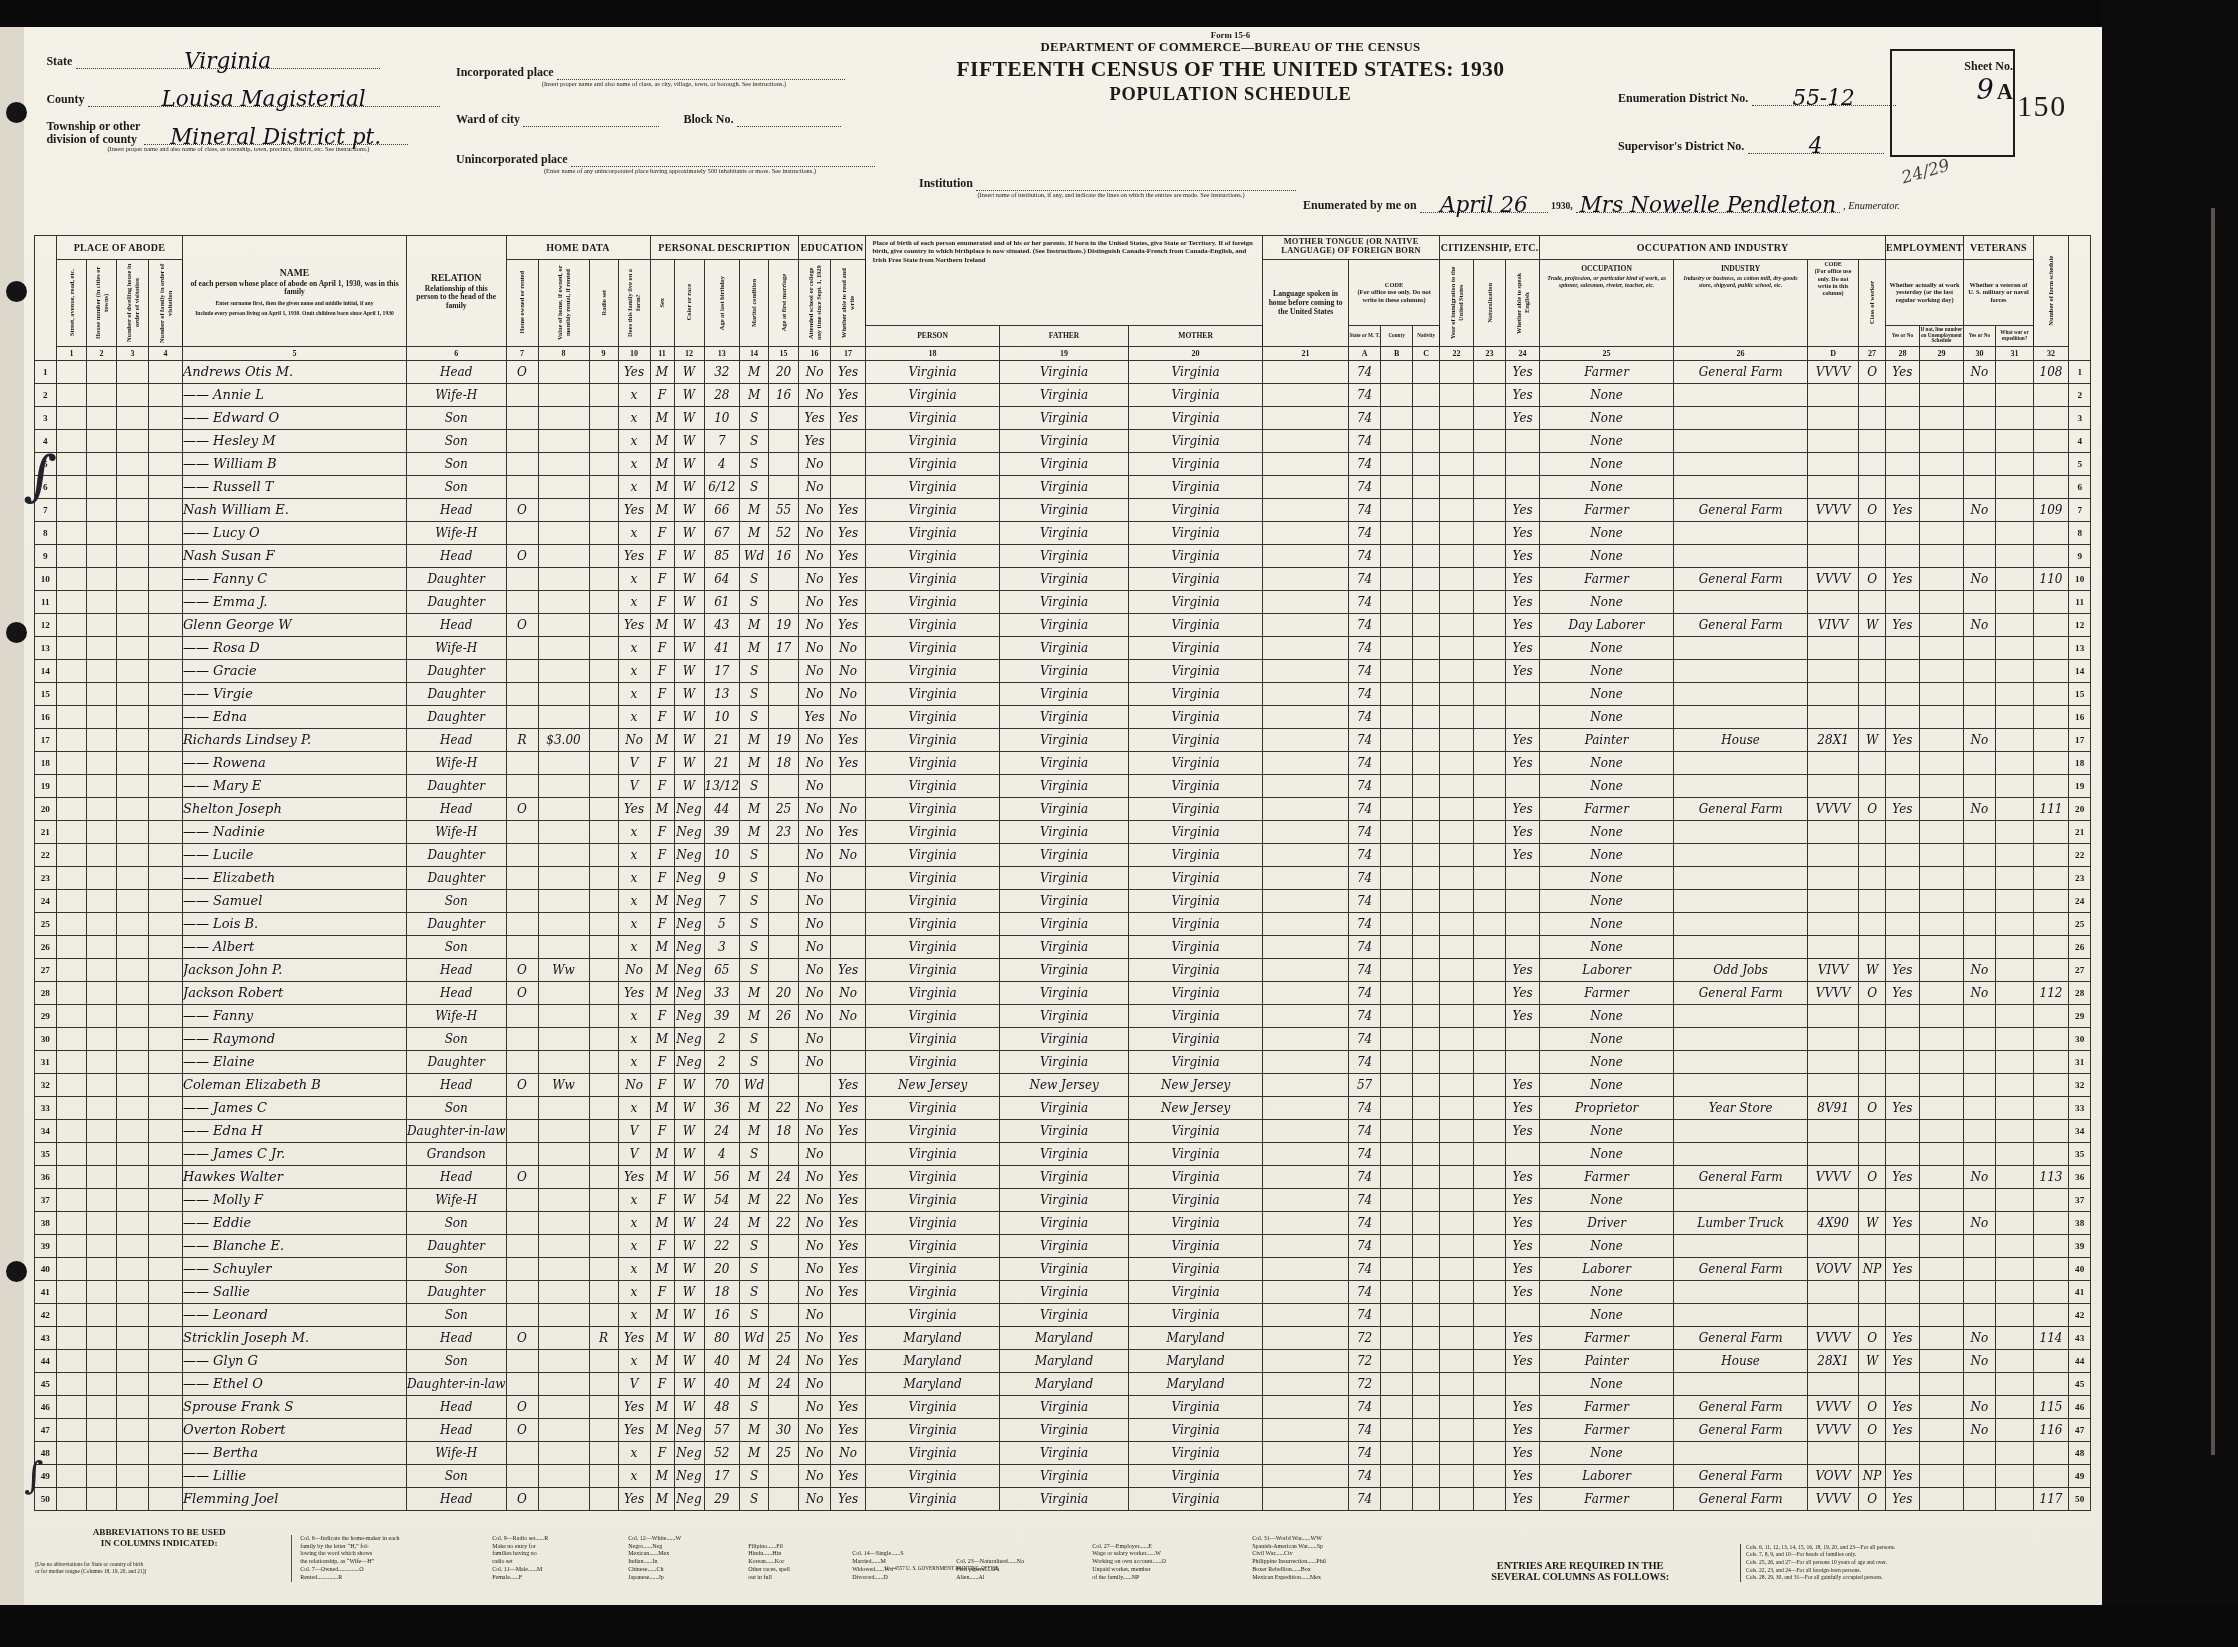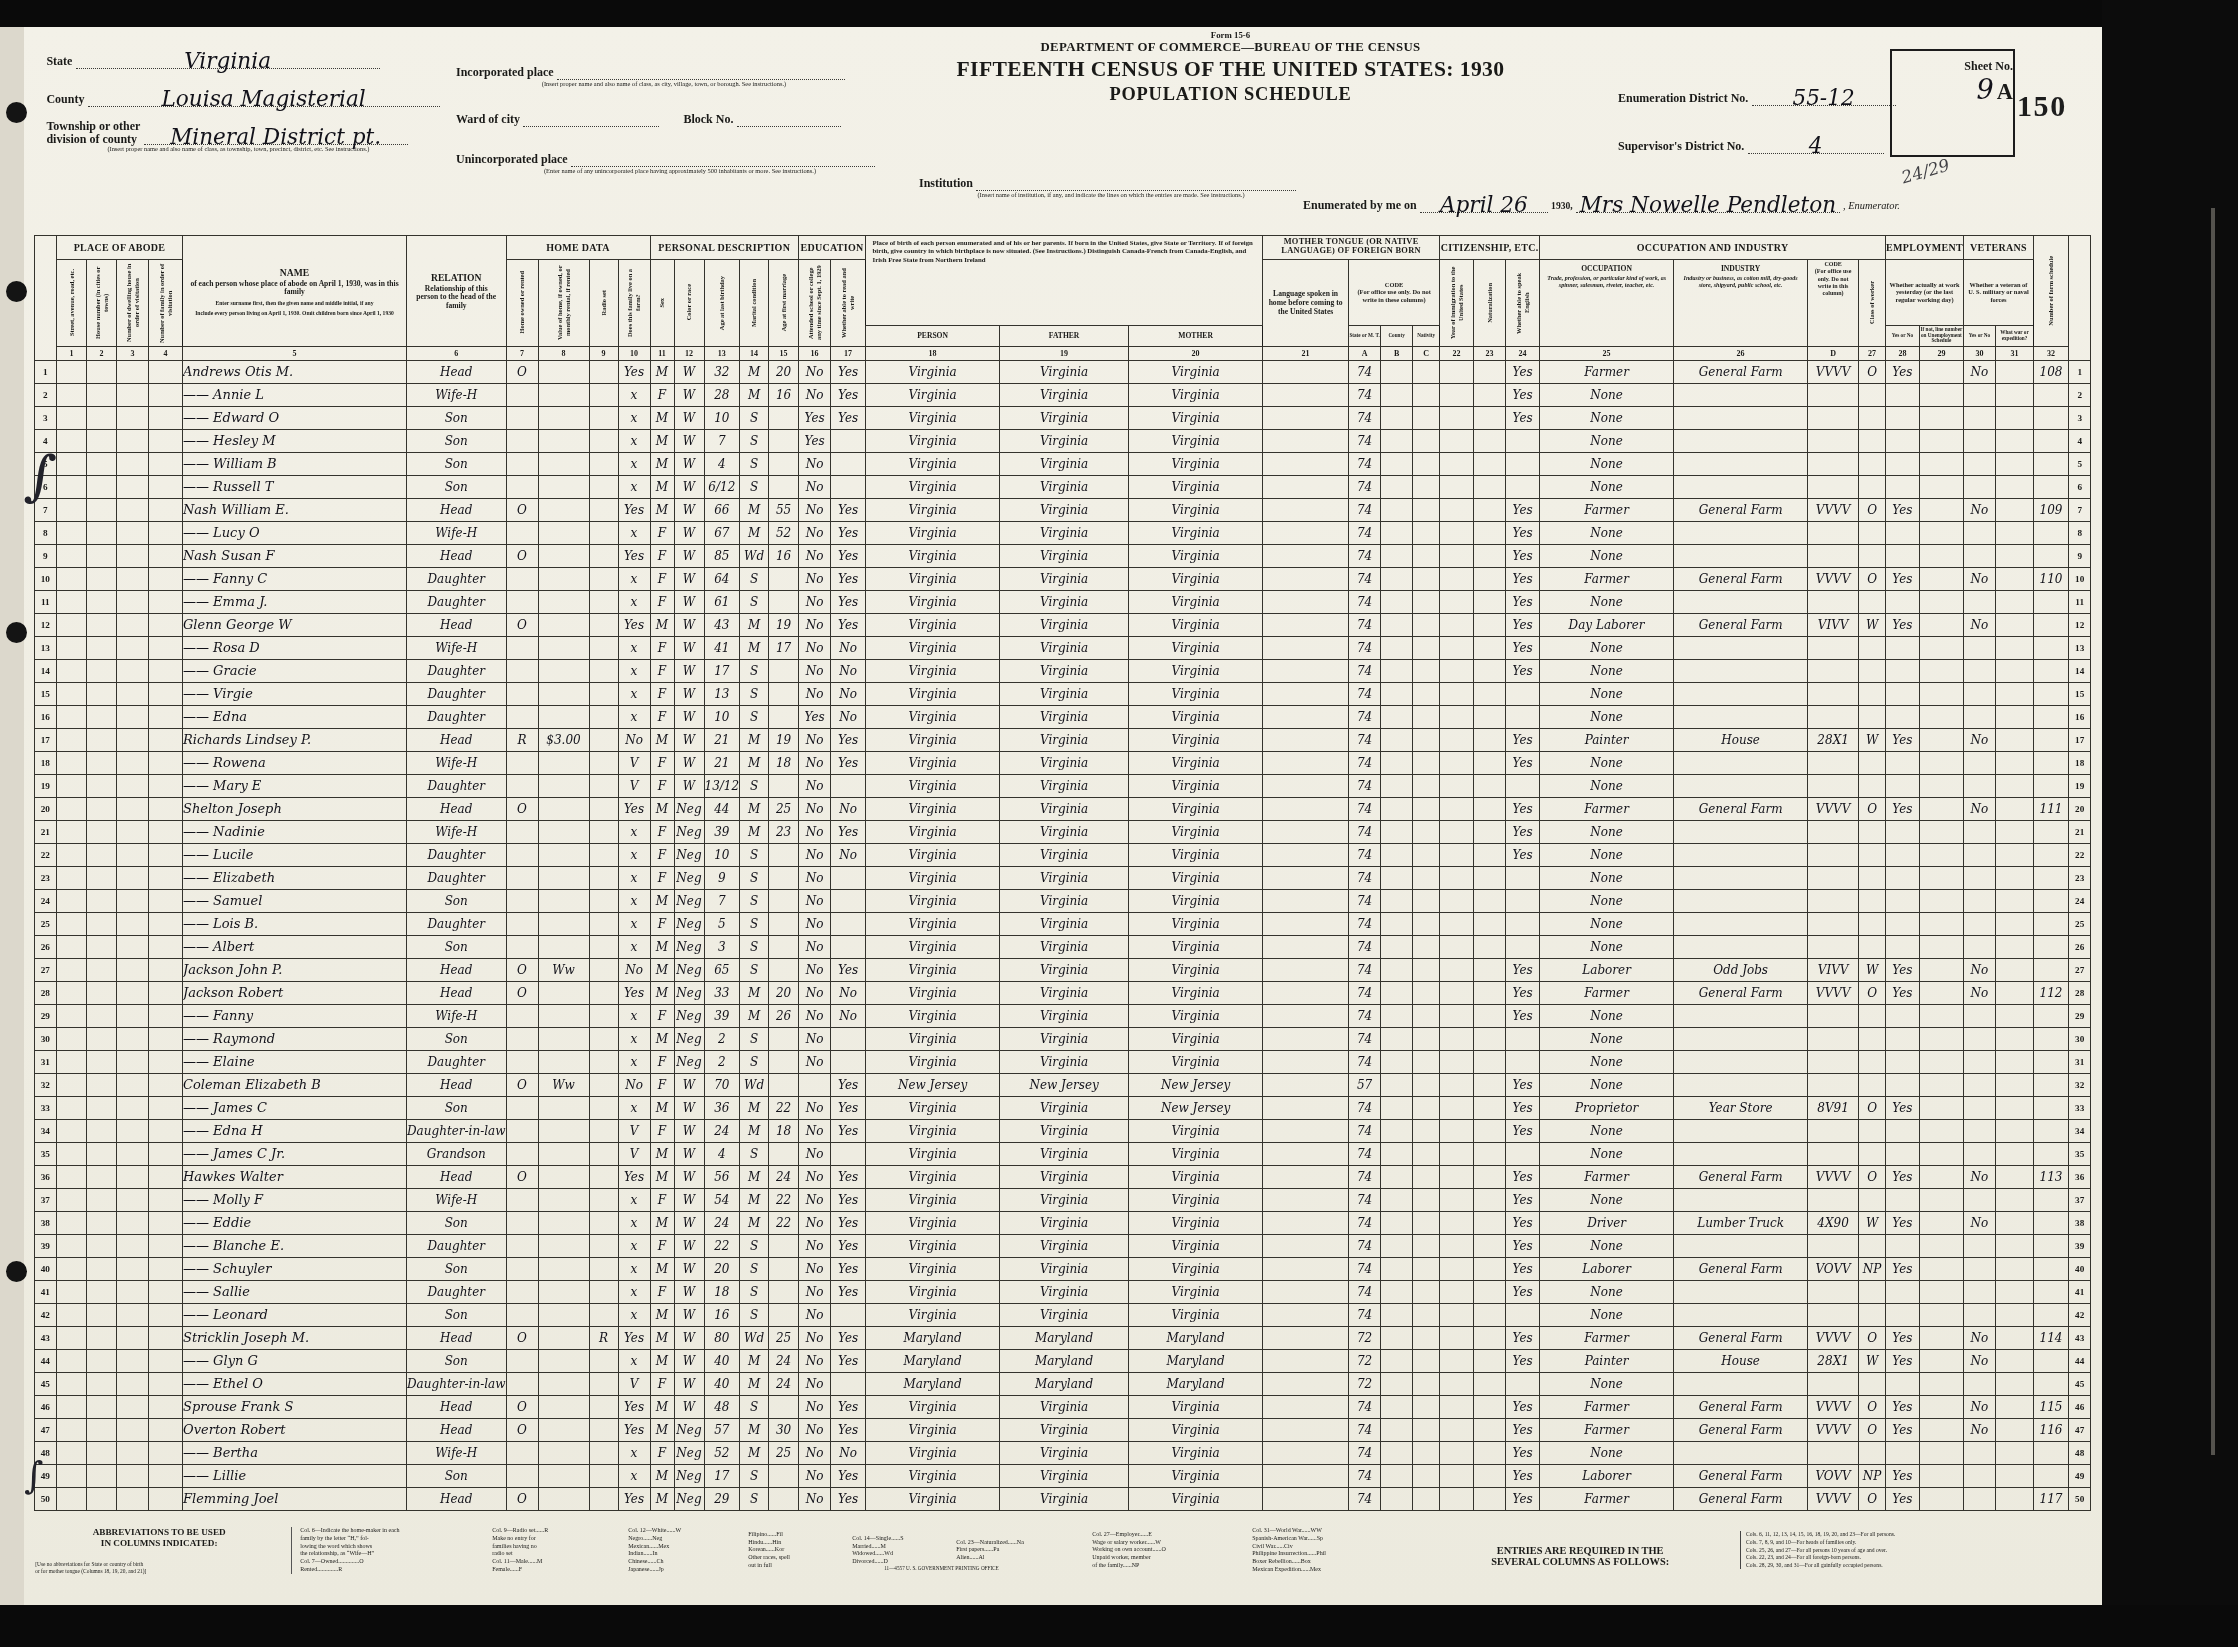--- a/index.html
+++ b/index.html
@@ -23,21 +23,21 @@
   .fnote{font-size:6.4px;text-align:center;line-height:1.1;}
   .title-block{position:absolute;left:895px;top:3.2px;width:623px;text-align:center;}
   .t-form{font-size:8.8px;font-weight:bold;}
   .t-dept{font-size:12.8px;font-weight:bold;letter-spacing:0.4px;}
   .t-main{font-size:21.6px;font-weight:bold;margin-top:1.6px;letter-spacing:0.4px;}
   .t-sub{font-size:18.4px;font-weight:bold;margin-top:2.4px;letter-spacing:0.8px;}
   .sheet-box{position:absolute;left:1866px;top:22.4px;width:121px;height:104px;border:2.4px solid #1c1c1c;text-align:right;}
   .sheet-box .sl{font-size:12px;font-weight:bold;margin-top:8px;}
   .sheet-val{font-size:27px;}
   .sheet-letter{font-size:22.4px;font-weight:bold;font-family:"Liberation Serif",serif;font-style:normal;}
-  .stamp{position:absolute;left:1993px;top:62px;font-size:30px;font-weight:bold;letter-spacing:1.6px;color:#1d1d1d;}
+  .stamp{position:absolute;left:1993px;top:62px;font-size:30px;font-weight:normal;letter-spacing:1.6px;color:#1d1d1d;}
   .margin-note{position:absolute;left:1877px;top:134px;font-size:17px;transform:rotate(-16deg);opacity:.8;}
   .squig{position:absolute;font-family:"DejaVu Serif",serif;font-style:italic;color:#22222a;}
 
   
   table.census{border-collapse:collapse;table-layout:fixed;margin-left:9.6px;margin-top:1.6px;border:1.6px solid #1c1c1a;}
   table.census th,table.census td{border:0.8px solid #34332d;padding:0;overflow:hidden;}
   .gl{border-left:1.6px solid #1c1c1a !important;}
   .grp{font-size:10px;font-weight:bold;letter-spacing:0.3px;}
   .grp.tongue{font-size:8.4px;line-height:1.05;}
   .v{vertical-align:middle;}
@@ -58,21 +58,21 @@
   .st7{font-size:6px;font-style:italic;padding:1.6px 4.8px;line-height:1.2;white-space:pre-line;}
   .st7b{font-size:6.4px;font-weight:bold;padding:0.8px 3.2px;line-height:1.15;}
   .cnum{font-size:8px;font-weight:bold;}
   .lnumh{background:transparent;}
   td.lnum{font-size:9.2px;font-weight:bold;text-align:center;font-family:"Liberation Serif",serif;font-style:normal;}
   td.hwc{font-size:12px;text-align:center;font-family:"DejaVu Serif",serif;font-style:italic;color:#12121a;white-space:nowrap;}
   td.nmc{text-align:left;padding-left:4.8px;font-size:13px;}
   td.bpc{font-size:12px;}
 
   
-  .footer{position:relative;margin:8px 0 0 11.2px;width:2051px;display:flex;gap:8px;align-items:center;}
+  .footer{position:relative;margin:8px 0 0 11.2px;width:2051px;display:flex;gap:8px;align-items:flex-end;}
   .fb{font-size:6px;line-height:1.3;white-space:pre-line;}
   .fb .bt{font-size:9.2px;font-weight:bold;line-height:1.2;text-align:center;white-space:pre-line;}
   .fb .bn{font-size:5.4px;line-height:1.15;white-space:pre-line;}
   .entries{font-size:10.4px;font-weight:bold;text-align:center;white-space:pre-line;margin-top:11.2px;}
   .entlist{font-size:5.6px;line-height:1.35;white-space:pre-line;border-left:0.8px solid #444;padding-left:4.8px;}
   .printno{position:absolute;left:849px;top:46px;font-size:5.2px;}
 </style>
 </head>
 <body>
 

